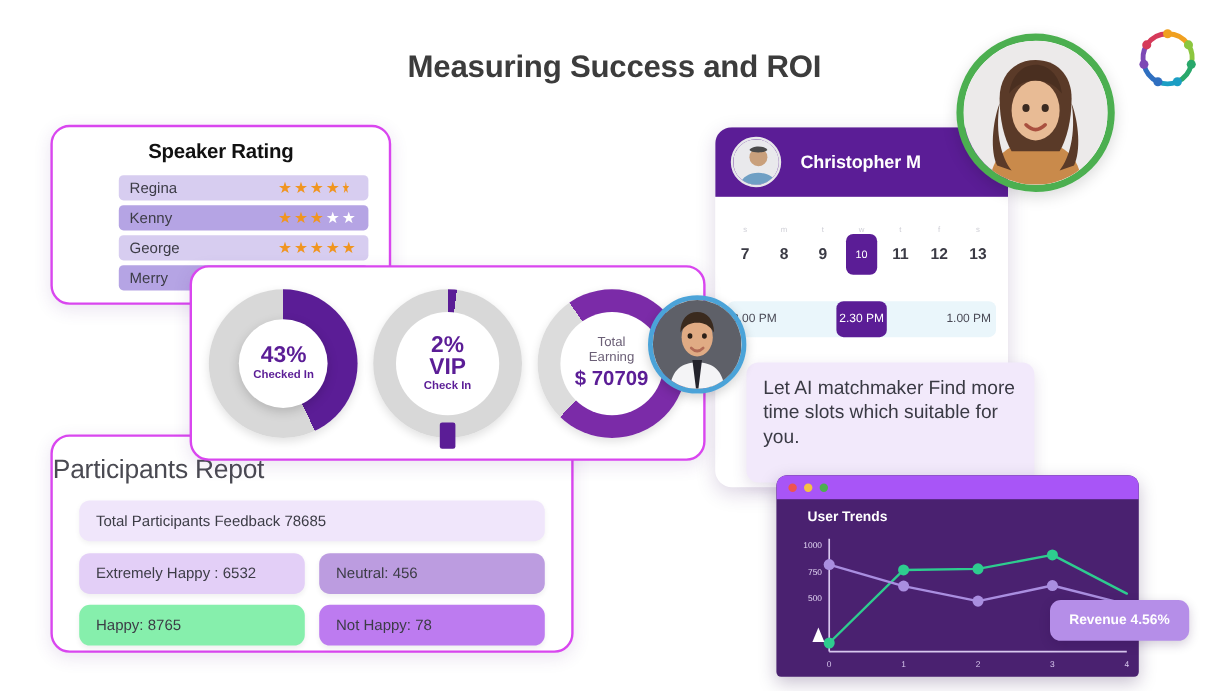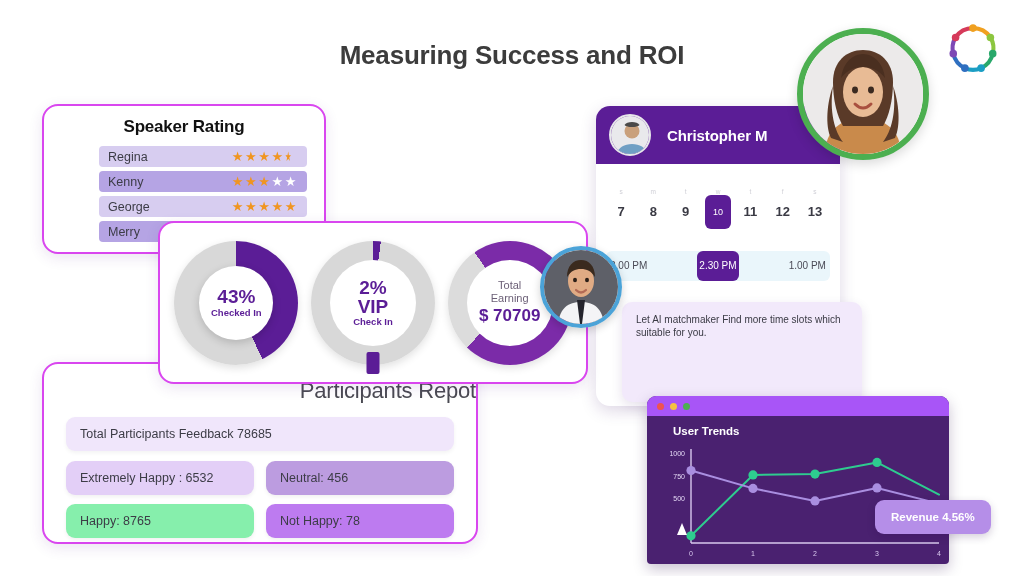--- a/index.html
+++ b/index.html
@@ -74,21 +74,21 @@
   .d-lbl { font-size: 11px; color: #6b5f76; line-height: 1.12; }
   .d-amt { font-size: 17px; font-weight: bold; color: #5b1d96; margin-top: 2px; white-space: nowrap; }
   .vip-tail {
     position: absolute; left: 50%; bottom: -9px; transform: translateX(-50%);
     width: 13px; height: 22px; background: #5b1d96; border-radius: 2px;
   }
 
   
   #participants-card { left: 42px; top: 362px; width: 436px; height: 182px; z-index: 4; }
   .pr-title {
-    text-align: right; font-size: 22px; color: #4a4a52;
+    text-align: left; font-size: 22px; color: #4a4a52;
     padding-top: 14px; letter-spacing: -0.2px;
   }
   .pr-total {
     margin: 13px 22px 0 22px; background: #f0e6fb; border-radius: 9px;
     height: 34px; display: flex; align-items: center; padding-left: 14px;
     font-size: 12.5px; color: #3c3c46;
     box-shadow: 0 2px 4px rgba(0,0,0,.05);
   }
   .pr-grid {
     margin: 10px 22px 0 22px;
@@ -145,21 +145,21 @@
   }
   .bk-slot.selected { background: #5b1d96; color: #fff; font-weight: normal; }
 
   
   #ai-card {
     position: absolute; left: 622px; top: 302px; width: 240px; height: 100px;
     background: #f2e9fb; border-radius: 10px;
     box-shadow: 0 4px 12px rgba(60,20,100,.12); z-index: 6;
     padding: 12px 14px 0 14px;
   }
-  .ai-text { font-size: 10px; color: #3a3a44; line-height: 1.28; }
+  .ai-text { font-size: 16px; color: #3a3a44; line-height: 1.28; }
   .ai-btn {
     display: block; margin: 10px auto 0 auto;
     background: linear-gradient(180deg,#9b3fd8,#7a25b8);
     color: #fff; font-size: 11px; font-weight: bold;
     border: none; border-radius: 6px; padding: 7px 17px;
     box-shadow: 0 2px 5px rgba(60,20,100,.25); cursor: pointer;
   }
 
   
   #trends-window {

